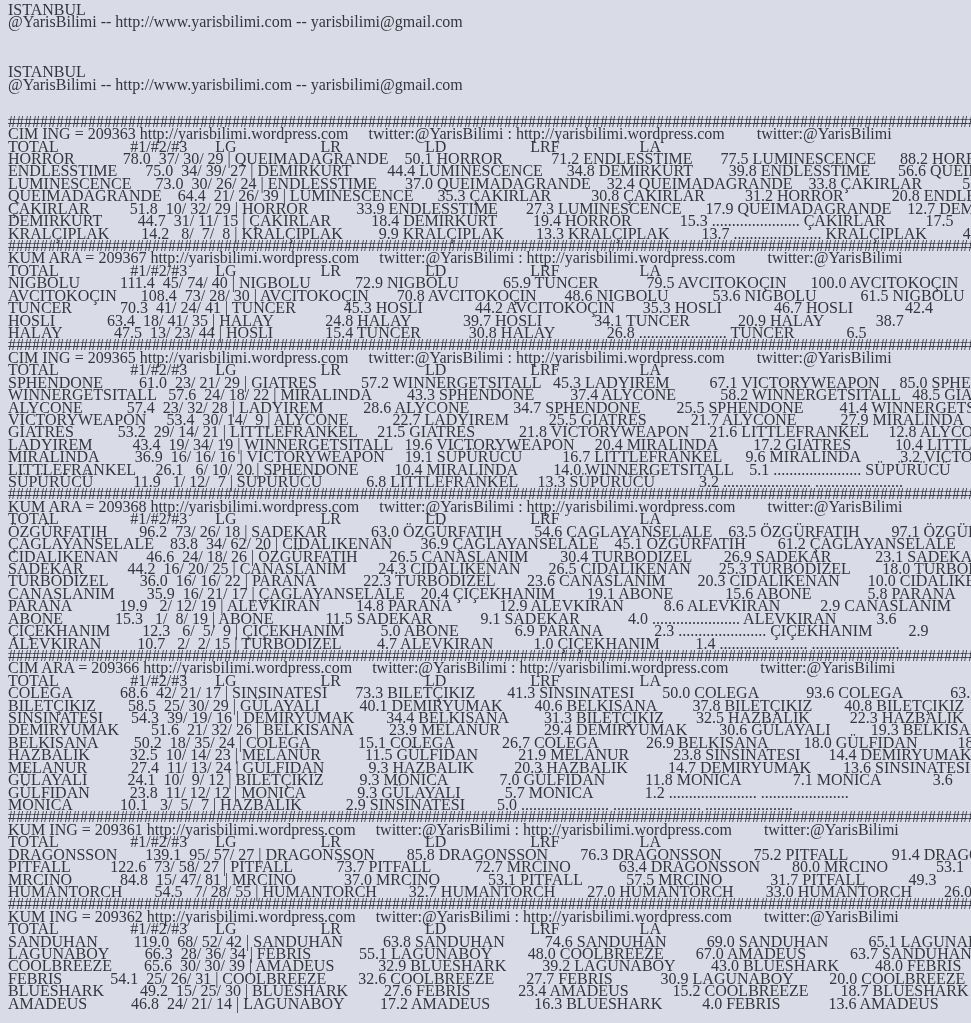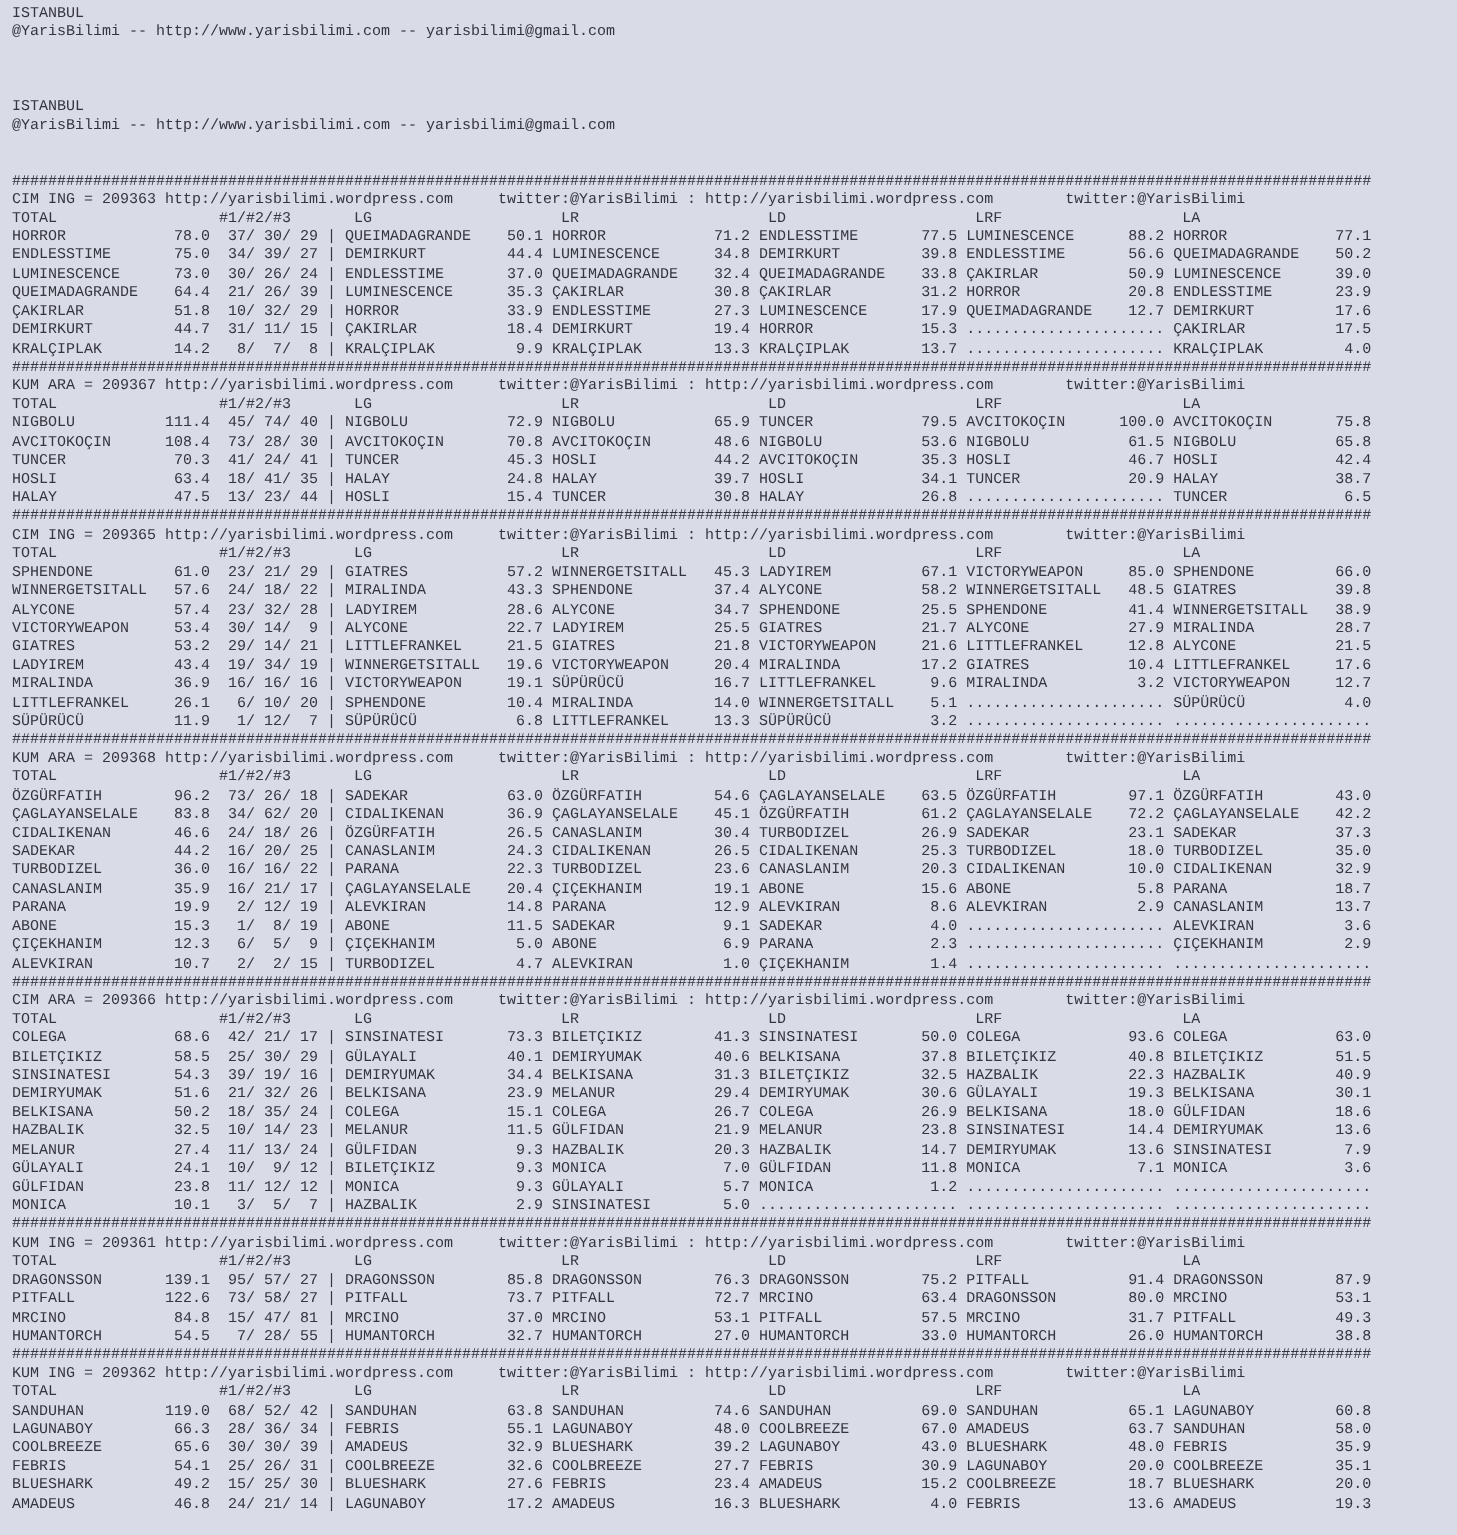--- a/index.html
+++ b/index.html
@@ -3,22 +3,22 @@
 <meta charset="utf-8">
 <style>
   html,body{margin:0;padding:0;}
   body{
     width:971px;height:1023px;
     background:#d9dbe6;
     overflow:hidden;
   }
   .page{
     padding:4px 0 0 8px;
-    font-family:Liberation Mono, monospace;
-    font-size:10px;
+    font-family:Liberation Serif, serif;
+    font-size:16px;
     line-height:12.42px;
     color:#35353f;
     white-space:pre;
   }
   pre{margin:0;font:inherit;white-space:pre;}
 </style>
 </head>
 <body>
 
 <div class="page"><pre><span>ISTANBUL</span>

